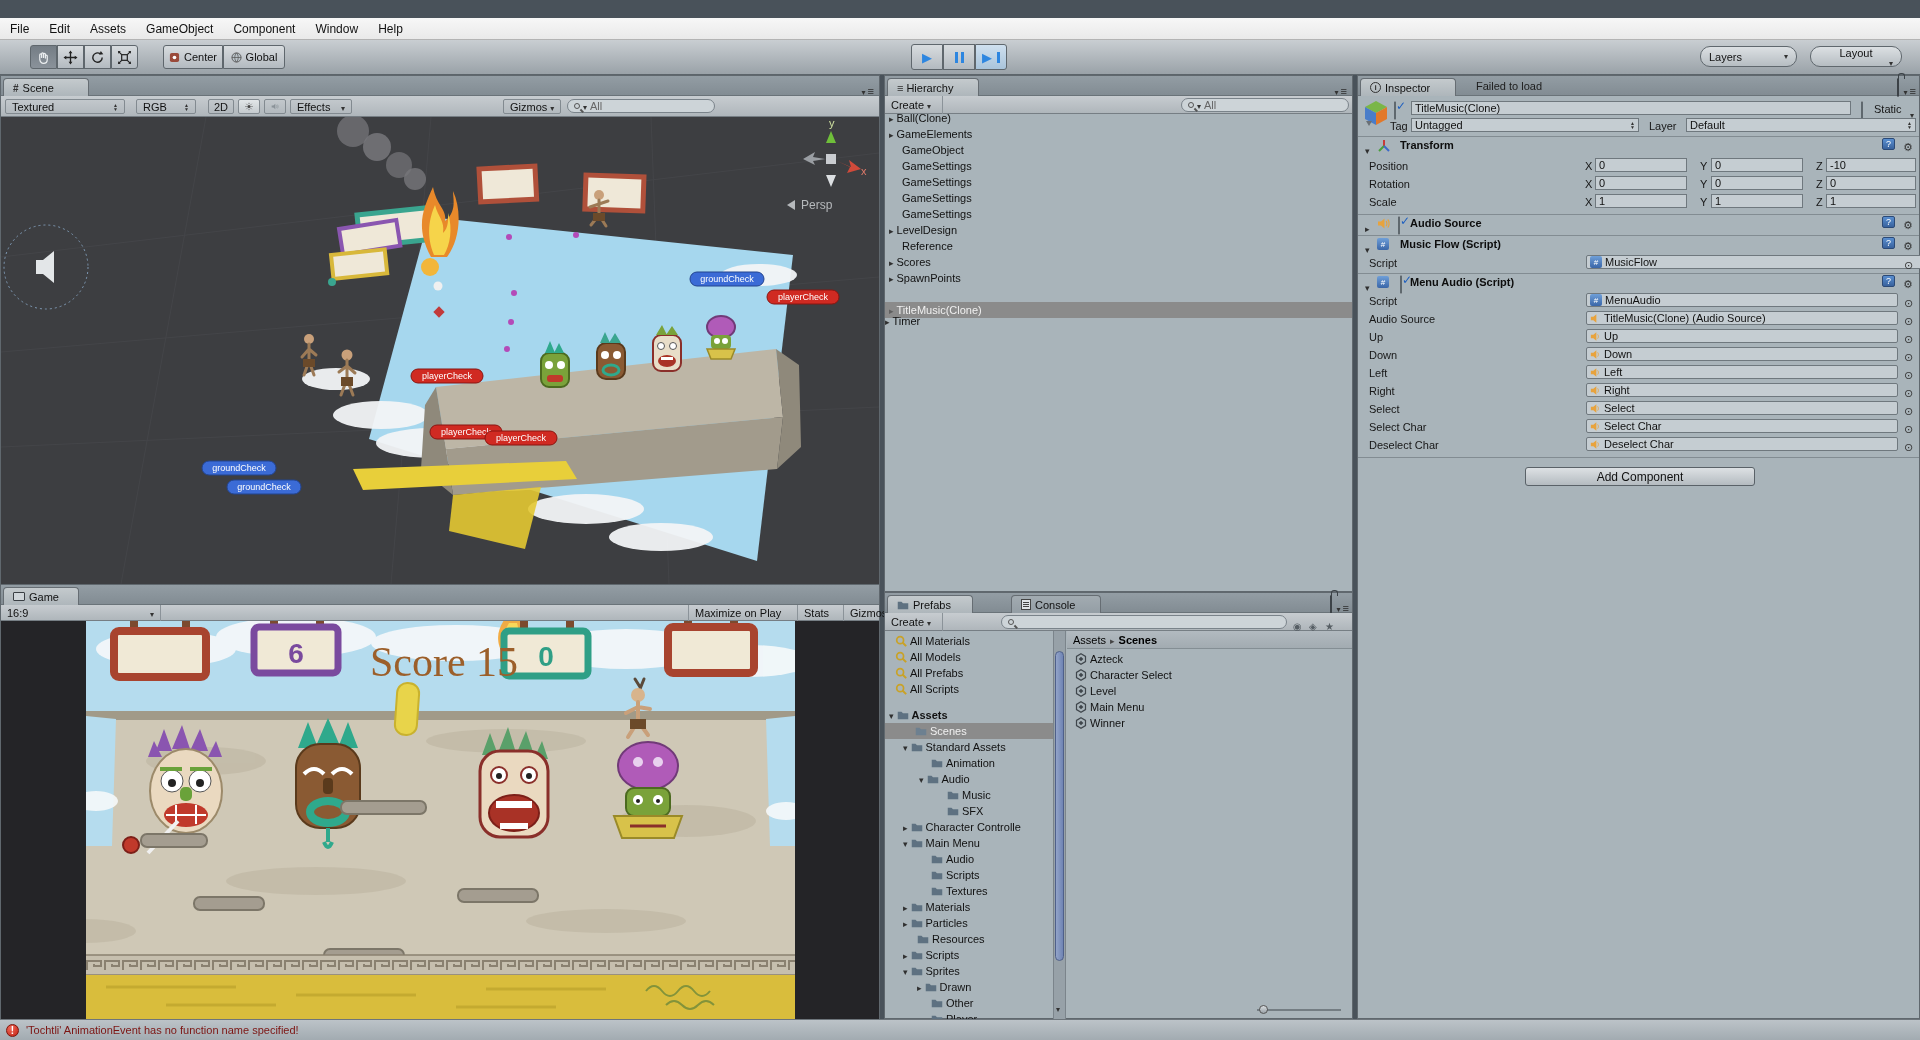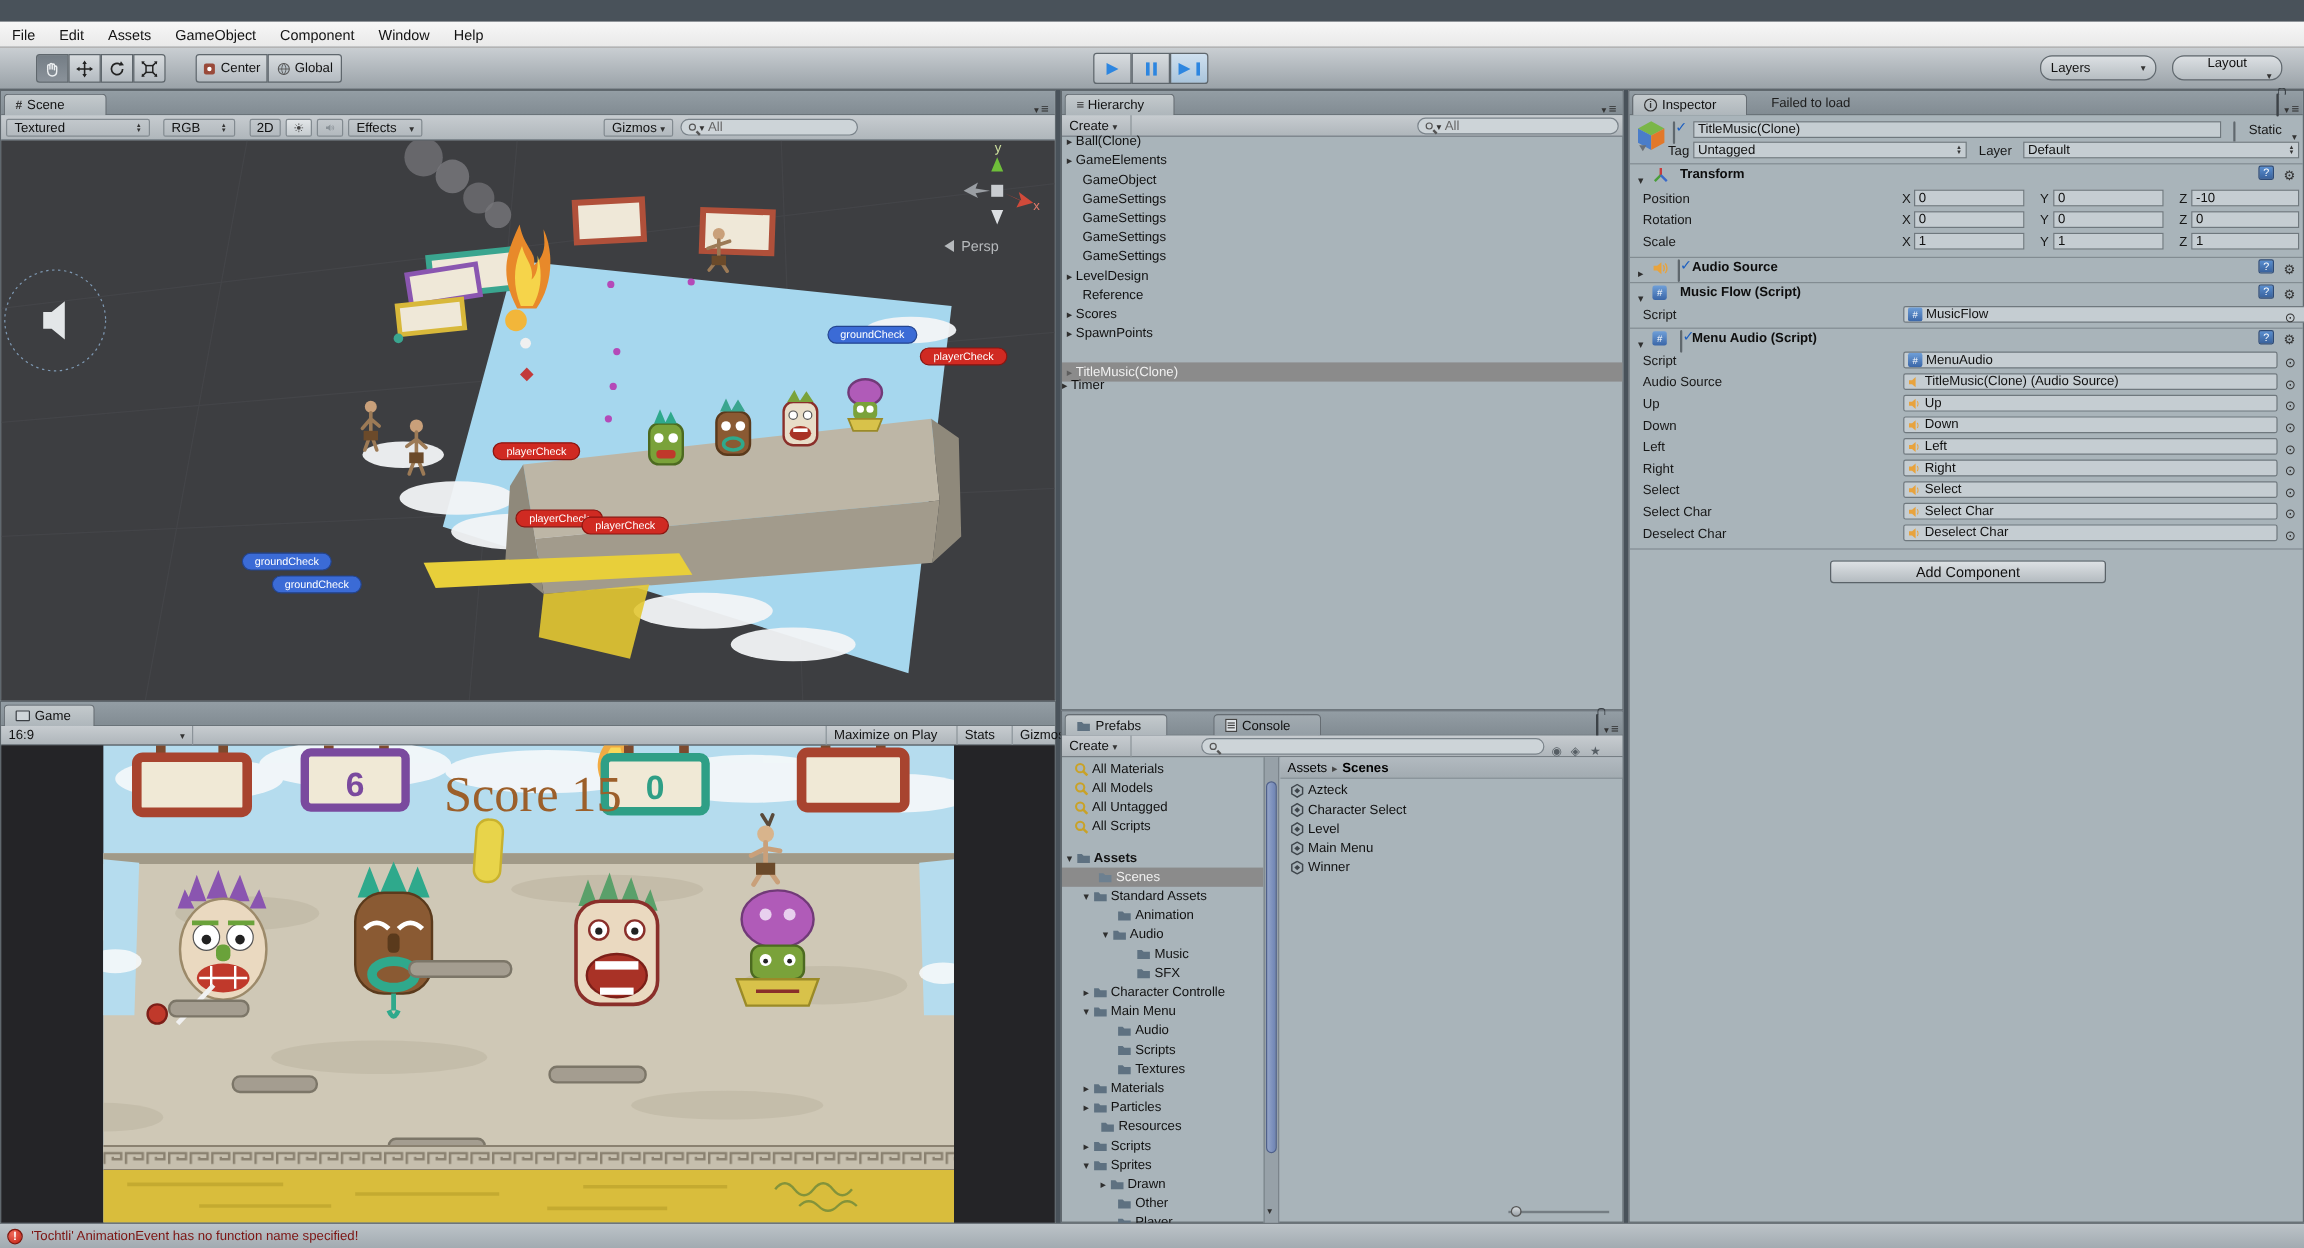--- a/index.html
+++ b/index.html
@@ -654,21 +654,21 @@
             <circle cx="6" cy="6" r="4" fill="none" stroke="#c9a227" stroke-width="2"></circle>
             <path d="M9 9 L13 13" stroke="#c9a227" stroke-width="2.4"></path>
           </svg>
           <span>All Models</span>
         </div>
       <div class="tree-row" style="left:10px;top:34px;">
           <svg class="ufile" viewBox="0 0 14 14">
             <circle cx="6" cy="6" r="4" fill="none" stroke="#c9a227" stroke-width="2"></circle>
             <path d="M9 9 L13 13" stroke="#c9a227" stroke-width="2.4"></path>
           </svg>
-          <span>All Untagged</span>
+          <span>All Prefabs</span>
         </div>
       <div class="tree-row" style="left:10px;top:50px;">
           <svg class="ufile" viewBox="0 0 14 14">
             <circle cx="6" cy="6" r="4" fill="none" stroke="#c9a227" stroke-width="2"></circle>
             <path d="M9 9 L13 13" stroke="#c9a227" stroke-width="2.4"></path>
           </svg>
           <span>All Scripts</span>
         </div>
 
       <div class="selbar" style="left:0;top:92px;width:168px;height:16px;"></div>

